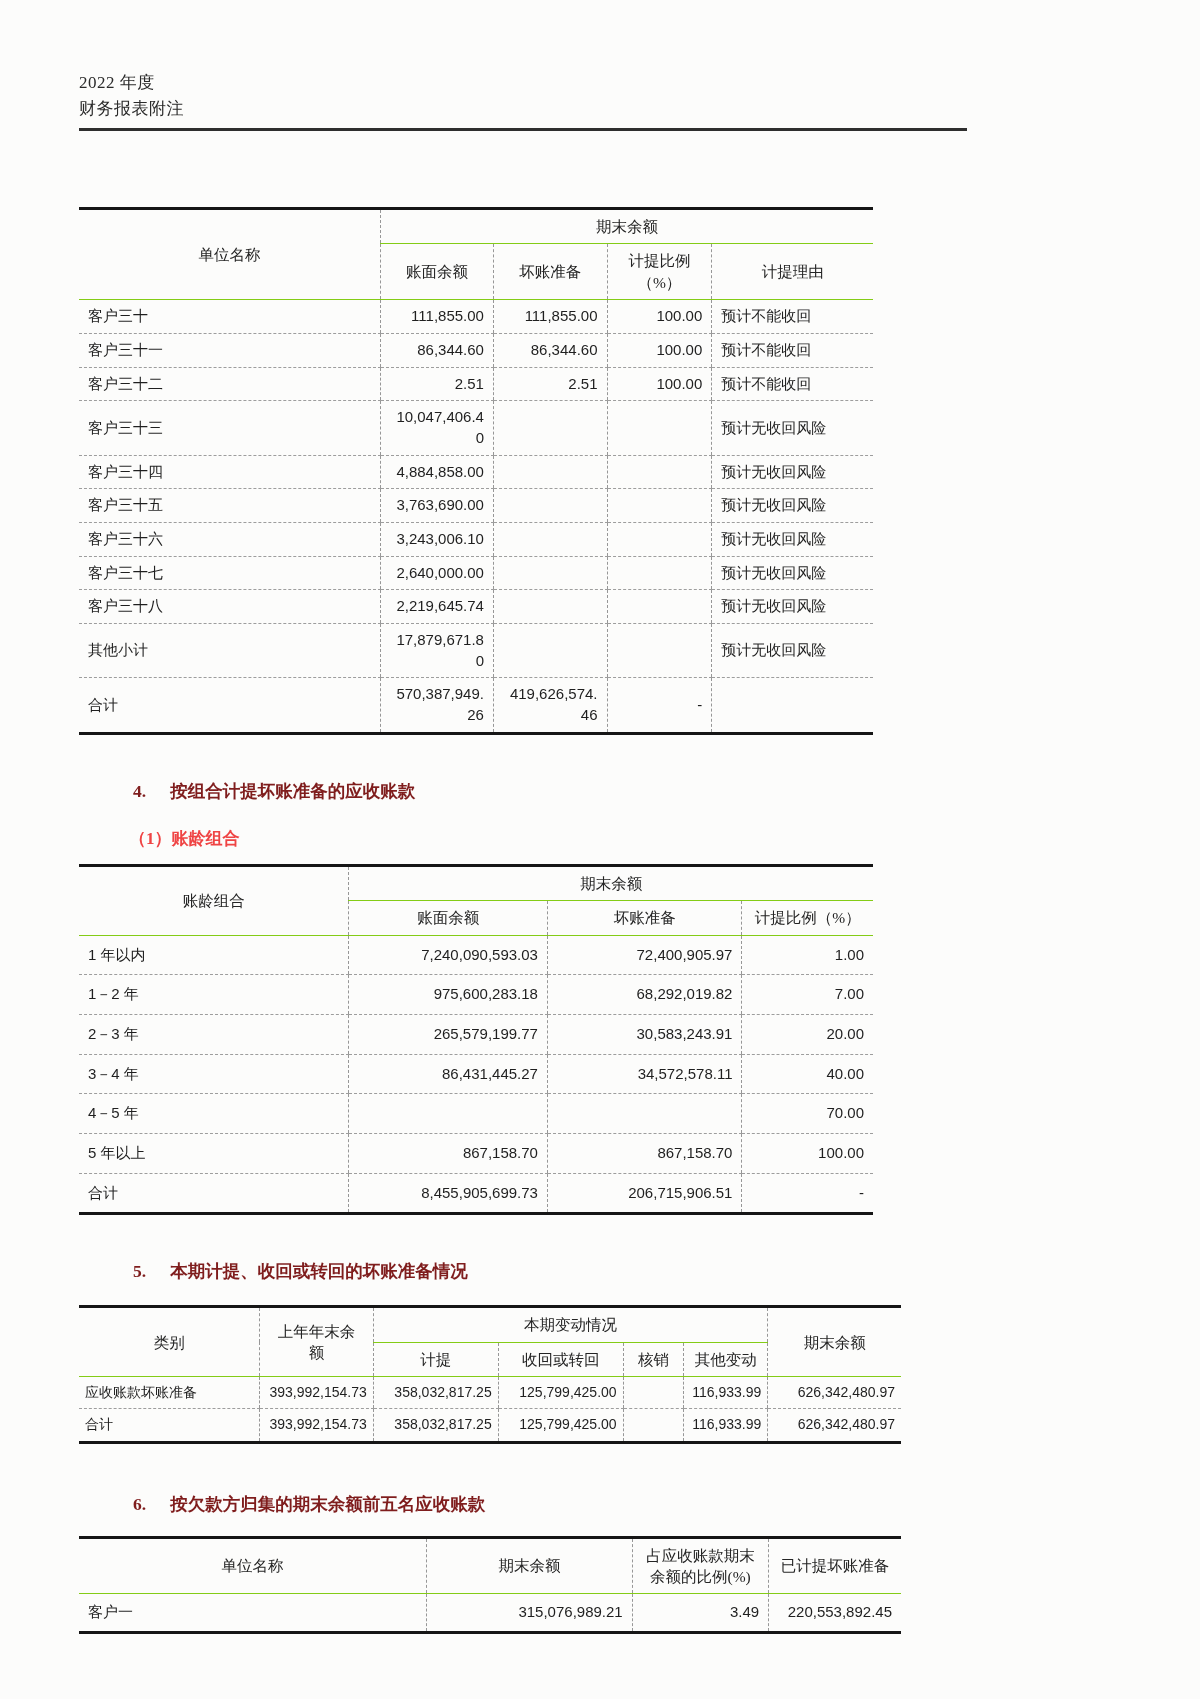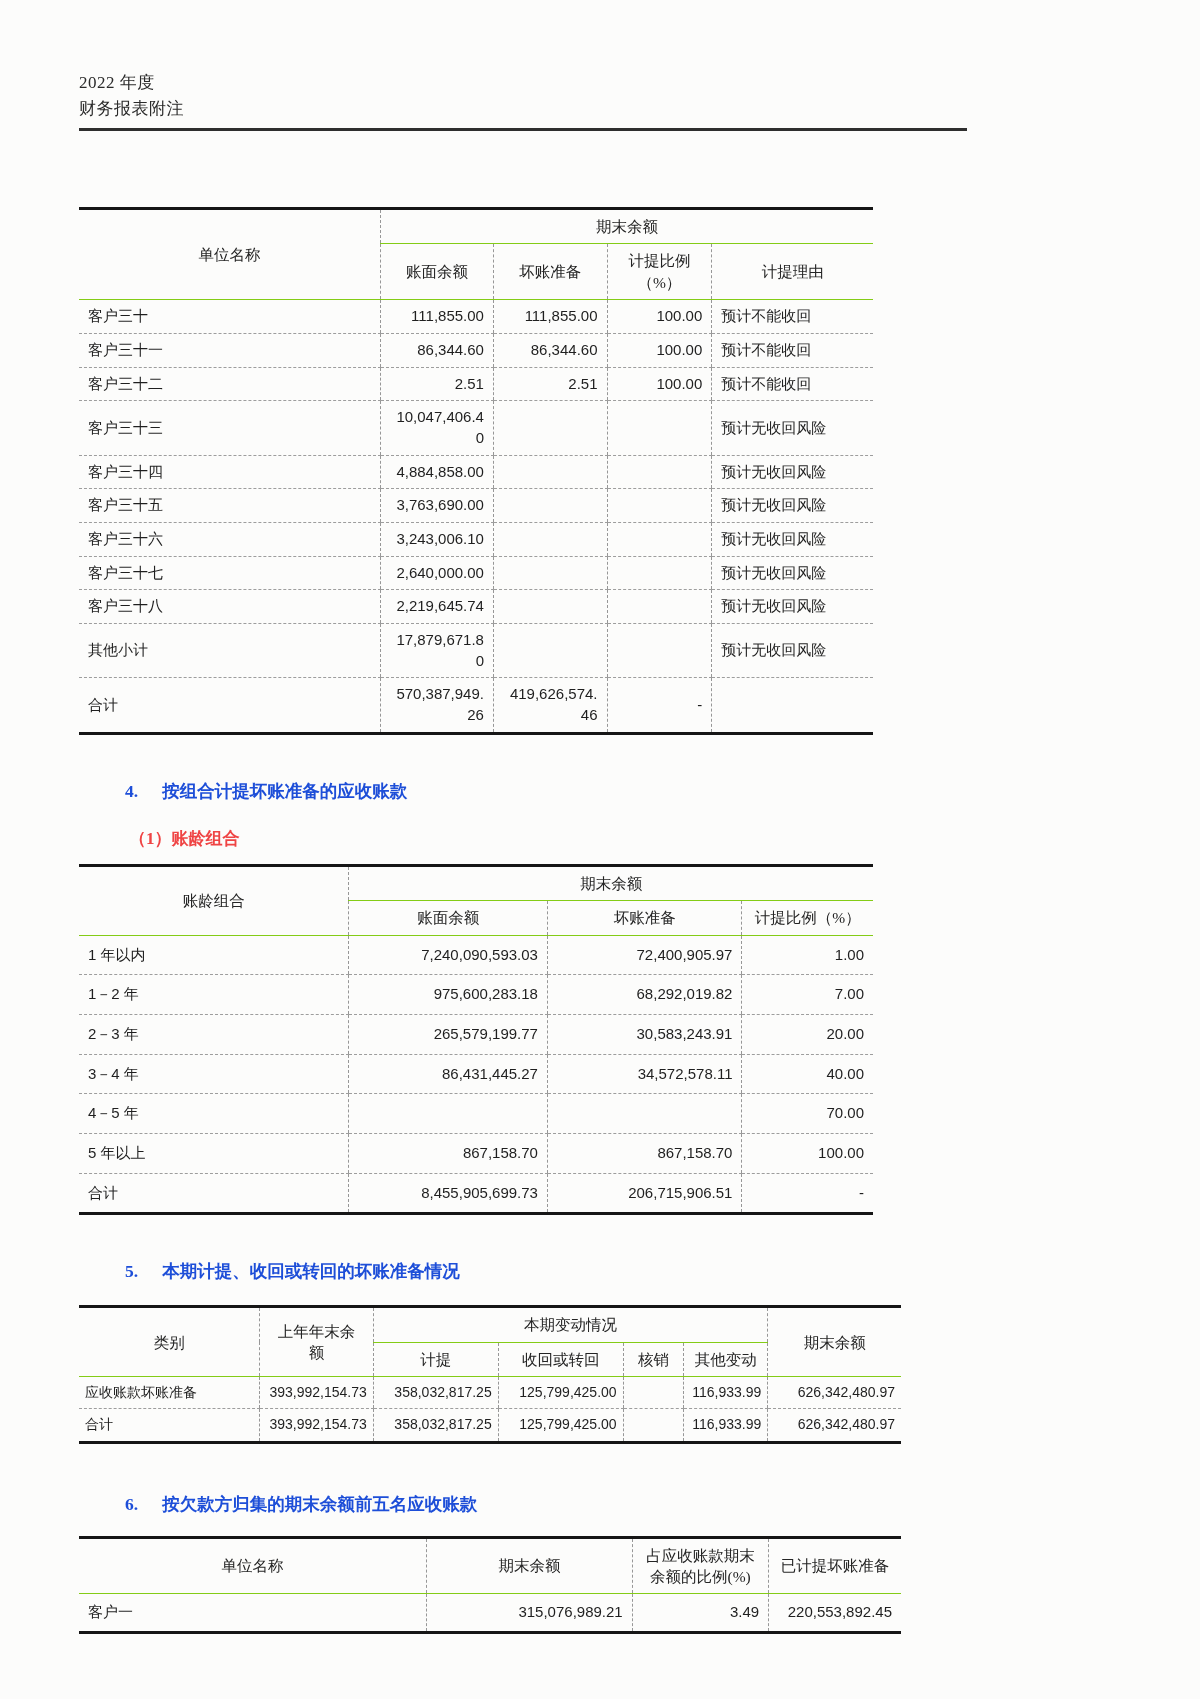--- a/index.html
+++ b/index.html
@@ -38,21 +38,21 @@
   .t3{width:822px;margin-top:22px;font-size:14px;}
   .t3 th,.t3 td{padding:6px 6px;}
   .t4{width:822px;margin-top:20px;}
   .t4 td{padding:8px 9px;}
   .al{text-align:left;}.ar{text-align:right;}
   .total-row td:first-child{text-align:left;}
   .ratio-span{display:inline-block;max-width:4.2em;}
   .narrow-span{display:inline-block;max-width:5em;}
 
   
-  .section{font-size:17.5px;font-weight:bold;color:#1d4ed8;margin:0;padding-left:46px;}
+  .section{font-size:17.5px;font-weight:bold;color:#7f1d1d;margin:8px;padding-left:46px;}
   .sec-num{display:inline-block;margin-right:24px;}
   .s4{margin-top:44px;}
   .s5{margin-top:44px;}
   .s6{margin-top:48px;}
   .subsection{font-size:17px;font-weight:bold;color:#ef4444;padding-left:50px;margin-top:24px;}
 </style>
 </head>
 <body>
 
 <div class="page">

